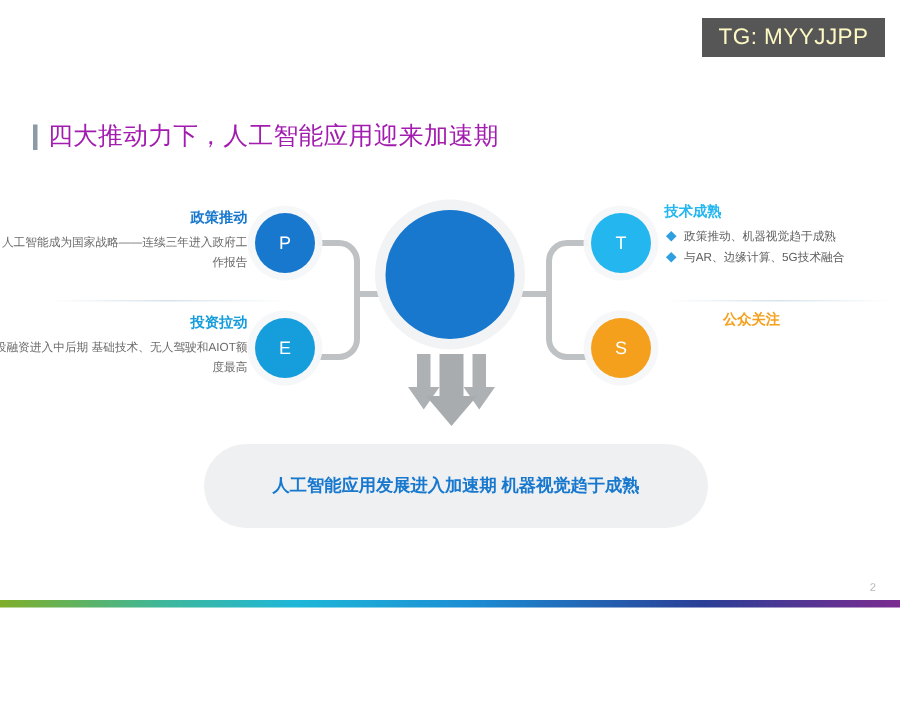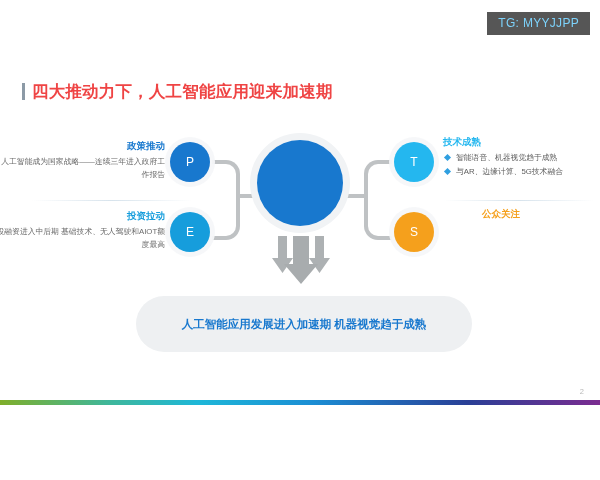--- a/index.html
+++ b/index.html
@@ -23,22 +23,22 @@
     width: 600px; height: 480px;
     background: #ffffff;
   }
 
   
   #tg-badge {
     position: absolute;
     right: 10px;
     top: 12px;
     background: #565656;
-    color: #7dd3fc;
-    font-size: 12px;
+    color: #fef9c3;
+    font-size: 15px;
     letter-spacing: .3px;
     padding: 5px 11px 6px 11px;
     line-height: 1;
     white-space: nowrap;
   }
 
   
   #title-wrap {
     position: absolute;
     left: 22px;
@@ -50,22 +50,22 @@
   #title-bar {
     width: 3px;
     height: 17px;
     background: #8c9aa6;
     margin-top: 3px;
     margin-right: 7px;
     flex: 0 0 auto;
   }
   #title-text {
     font-size: 16.5px;
-    font-weight: bold;
-    color: #ef4444;
+    font-weight: normal;
+    color: #a21caf;
     line-height: 1.42;
     letter-spacing: .2px;
   }
 
   
   #diagram {
     position: absolute;
     left: 0;
     top: 130px;
     width: 600px;
@@ -297,21 +297,21 @@
     </div>
 
     <div class="side-block side-left" id="block-invest">
       <div class="side-head head-blue-light">投资拉动</div>
       <div class="side-body">投融资进入中后期 基础技术、无人驾驶和AIOT额度最高</div>
     </div>
 
     <div class="side-block side-right" id="block-tech">
       <div class="side-head head-cyan">技术成熟</div>
       <ul class="bullet-list">
-        <li class="bullet-item bul-blue">智能语音、机器视觉趋于成熟</li>
+        <li class="bullet-item bul-blue">政策推动、机器视觉趋于成熟</li>
         <li class="bullet-item bul-blue">与AR、边缘计算、5G技术融合</li>
       </ul>
     </div>
 
     <div class="side-block side-right" id="block-public">
       <div class="side-head head-orange">公众关注</div>
     </div>
 
   </div>
 

